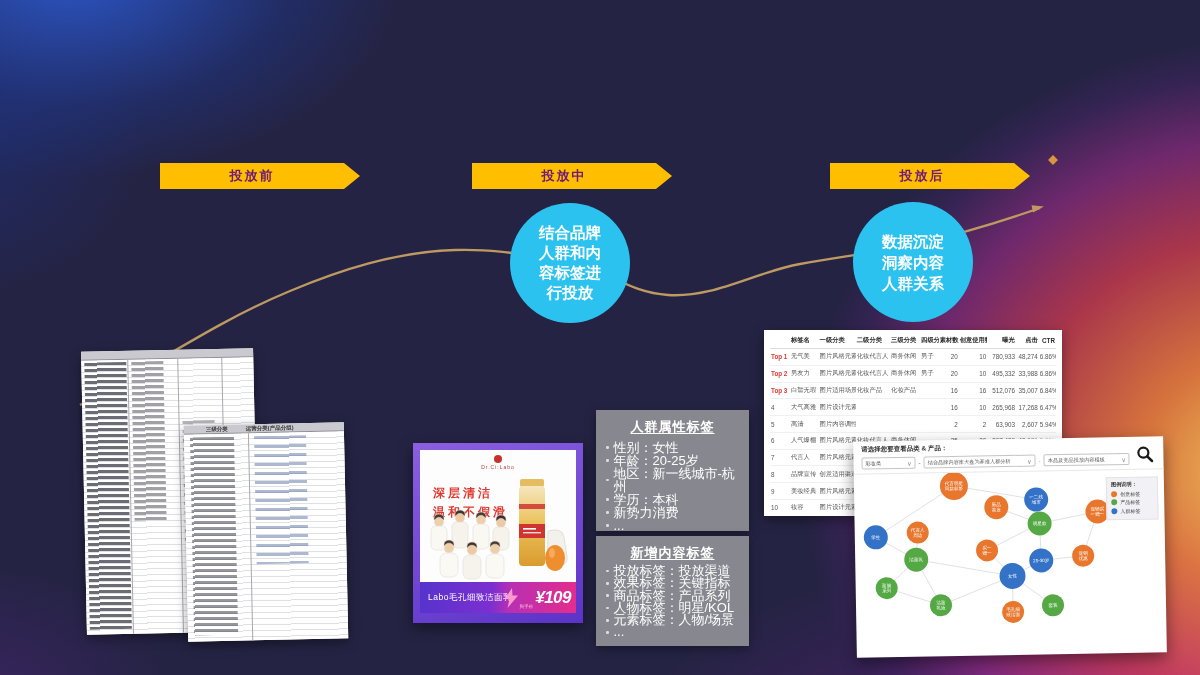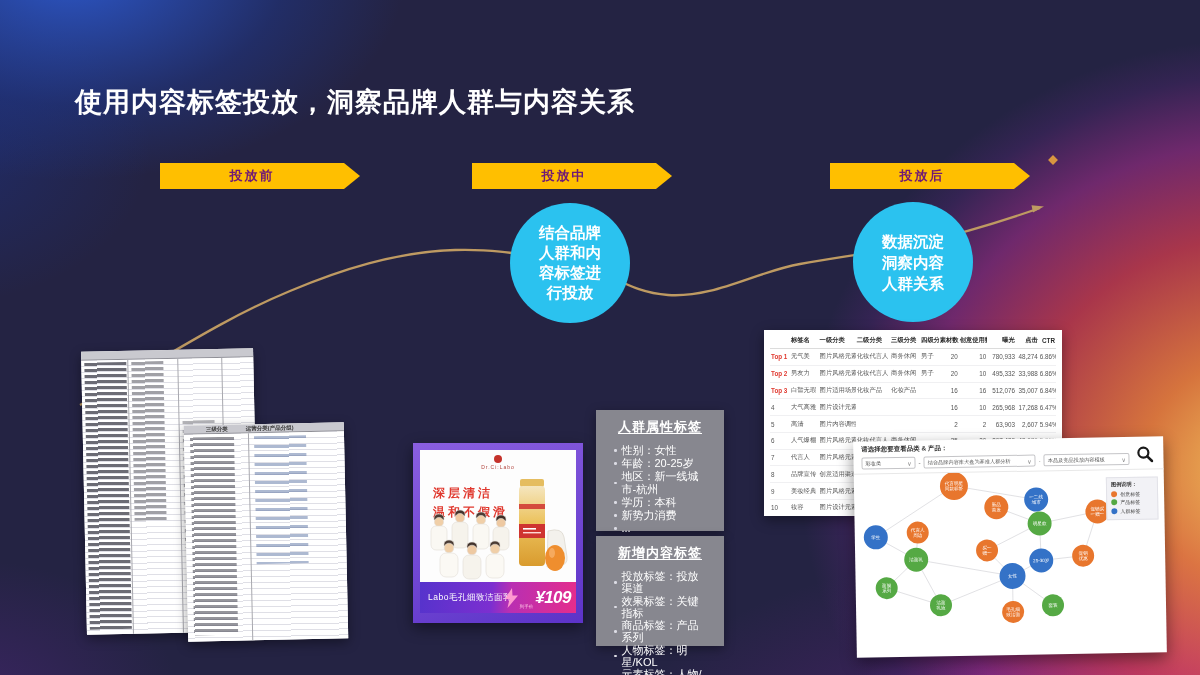--- a/index.html
+++ b/index.html
@@ -59,26 +59,26 @@
   .ad-tagline{position:absolute;left:13px;top:34px;color:#e0392f;font-weight:700;font-size:12px;line-height:19px;letter-spacing:3px;white-space:pre-line;}
   .ad-boys{position:absolute;left:2px;bottom:2px;}
   .ad-prod{position:absolute;right:6px;top:26px;}
   .ad-banner{position:relative;height:31px;display:flex;align-items:center;
       background:linear-gradient(95deg,#5633cc 0%,#7c2fd0 46%,#b92fb2 58%,#e52d8c 100%);}
   .ad-name{color:#fff;font-size:8.5px;margin-left:8px;letter-spacing:.5px;}
   .ad-right{position:absolute;right:5px;top:0;height:100%;display:flex;align-items:center;gap:2px;}
   .ad-note{color:#ffc7e6;font-size:4.5px;writing-mode:horizontal-tb;align-self:flex-end;margin-bottom:4px;}
   .ad-price{color:#fff;font-size:17px;font-weight:800;font-style:italic;letter-spacing:-.5px;}
   
-  .tagbox{position:absolute;left:596px;width:128px;z-index:4;background:#87878f;color:#fff;
+  .tagbox{position:absolute;left:596px;width:153px;z-index:4;background:#87878f;color:#fff;
           padding:8px 8px 4px;box-sizing:border-box;box-shadow:0 3px 10px rgba(0,0,0,.35);}
   .tb1{top:410px;height:121px;} .tb2{top:536px;height:110px;}
   .tagbox-title{font-size:13px;font-weight:700;text-align:center;text-decoration:underline;text-underline-offset:2px;letter-spacing:1px;margin-bottom:5px;}
   .tb2 .tagbox-title{margin-bottom:3px;}
-  .tagbox ul{list-style:none;margin:8px;padding:0 0 0 2px;font-size:11px;line-height:13px;}
+  .tagbox ul{list-style:none;margin:0;padding:0 0 0 2px;font-size:13px;line-height:13px;}
   .tb2 ul{line-height:12.3px;}
   .tagbox li{display:flex;align-items:center;}
   .tagbox .dot{width:2.5px;height:2.5px;border-radius:50%;background:#dcdce4;margin-right:5px;flex:none;}
   
   .report{position:absolute;left:764px;top:330px;width:298px;height:186px;z-index:4;background:#fff;
           box-shadow:0 4px 12px rgba(0,0,0,.4);padding:3px 6px;box-sizing:border-box;overflow:hidden;}
   .report table{width:100%;border-collapse:collapse;table-layout:fixed;font-size:6.3px;color:#555;}
   .report th{font-weight:700;color:#2a2a2a;border-bottom:1px solid #dcdcdc;padding:3px 1px;text-align:left;white-space:nowrap;overflow:hidden;}
   .report td{padding:3.4px 1px;border-bottom:1px solid #f0f0f2;white-space:nowrap;overflow:hidden;}
   .report .num{text-align:right;}
@@ -109,21 +109,20 @@
   <div class="bg"></div>
 
   <svg class="flow" width="1200" height="675" viewBox="0 0 1200 675">
     <path d="M 80 405 C 150 368, 215 322, 290 291 C 340 270, 395 252, 455 250 C 505 249, 520 255, 565 262
              C 610 269, 625 292, 668 295 C 715 298, 755 272, 800 264 C 845 256, 880 252, 920 243
              C 960 234, 1000 222, 1040 208" fill="none" stroke="#BE9A62" stroke-width="2.3"></path>
     <polygon points="1044,206.5 1033,212.6 1031.5,205.2" fill="#BE9A62"></polygon>
     <rect x="-3.5" y="-3.5" width="7" height="7" transform="translate(1053,160) rotate(45)" fill="#E8A33D" opacity="0.9"></rect>
   </svg>
 
-  <div class="subtitle">使用内容标签投放，洞察品牌人群与内容关系</div>
 
   <div class="banner b1">投放前</div>
   <div class="banner b2">投放中</div>
   <div class="banner b3">投放后</div>
 
   <div class="circle c2">结合品牌
 人群和内
 容标签进
 行投放</div>
   <div class="circle c3">数据沉淀

